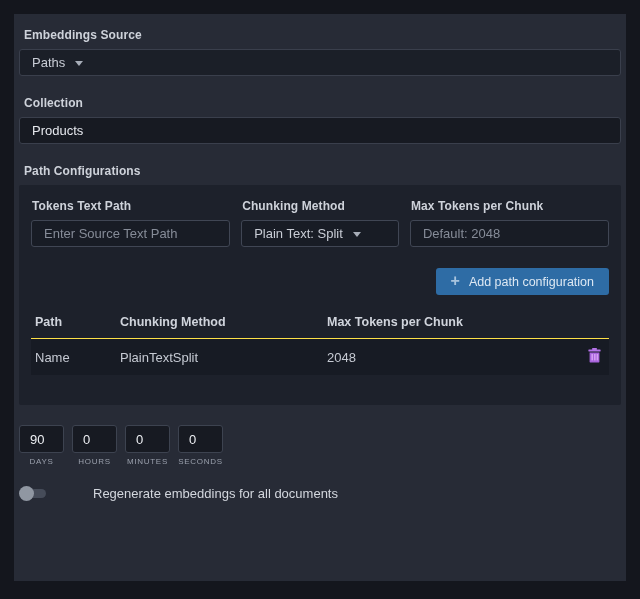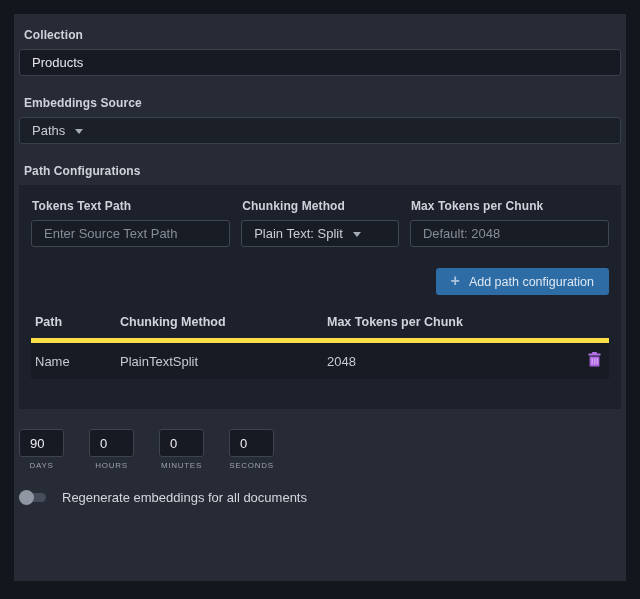--- a/index.html
+++ b/index.html
@@ -98,56 +98,56 @@
     margin-top: -1px;
   }
   
   .cfg-table { width: 100%; border-collapse: collapse; margin-top: 14px; }
   .cfg-table th {
     text-align: left;
     font-size: 12.5px;
     font-weight: bold;
     color: #d0d4dc;
     padding: 6px 4px 9px 4px;
-    border-bottom: 5px solid #fde047;
+    border-bottom: 1px solid #fde047;
   }
   .cfg-table td {
     font-size: 13px;
     color: #c6cad3;
     padding: 9px 4px;
     background: #171b24;
   }
   .col-path { width: 85px; }
   .col-chunk { width: 207px; }
   .col-actions { width: 40px; }
   .cell-actions { text-align: right; padding-right: 8px !important; }
   .trash-btn { background: none; border: none; cursor: pointer; padding: 0; line-height: 0; }
   
-  .duration-row { display: flex; gap: 25px; }
+  .duration-row { display: flex; gap: 8px; }
   .duration-field { display: flex; flex-direction: column; align-items: center; }
   .duration-input {
     width: 45px; height: 28px;
     background: #171a22;
     border: 1px solid #3d4350;
     border-radius: 3px;
     color: #eceef2;
     font-family: "Liberation Sans", sans-serif;
     font-size: 13px;
     padding: 0 0 0 10px;
     outline: none;
   }
   .duration-unit {
     font-size: 8px;
     font-weight: normal;
     letter-spacing: .7px;
     color: #9aa0ac;
     margin-top: 4px;
   }
   
-  .toggle-row { display: flex; align-items: center; margin-top: 12px; }
+  .toggle-row { display: flex; align-items: center; margin-top: 12px; gap: 31px; }
   .switch { position: relative; width: 27px; height: 15px; cursor: pointer; flex: none; }
   .switch-track {
     position: absolute;
     left: 3px; top: 3px;
     width: 24px; height: 9px;
     background: #464c59;
     border-radius: 5px;
   }
   .switch-knob {
     position: absolute;
@@ -157,30 +157,30 @@
     background: #9097a2;
   }
   .toggle-label { font-size: 13px; color: #d3d7de; margin-left: 16px; }
 </style>
 </head>
 <body>
 
 <div class="content">
 
   <div class="field-group">
-    <label class="field-label">Collection</label>
-    <input class="text-input" type="text" value="Products" style="">
-  </div>
-
-  <div class="field-group">
     <label class="field-label">Embeddings Source</label>
     <div class="select">
       <span>Paths</span>
       <span class="chevron"></span>
     </div>
+  </div>
+
+  <div class="field-group">
+    <label class="field-label">Collection</label>
+    <input class="text-input" type="text" value="Products" style="">
   </div>
 
   <div class="field-group">
     <label class="field-label">Path Configurations</label>
 
     <div class="panel">
 
       <div class="form-row">
         <div class="form-col col-wide">
           <label class="field-label">Tokens Text Path</label>

